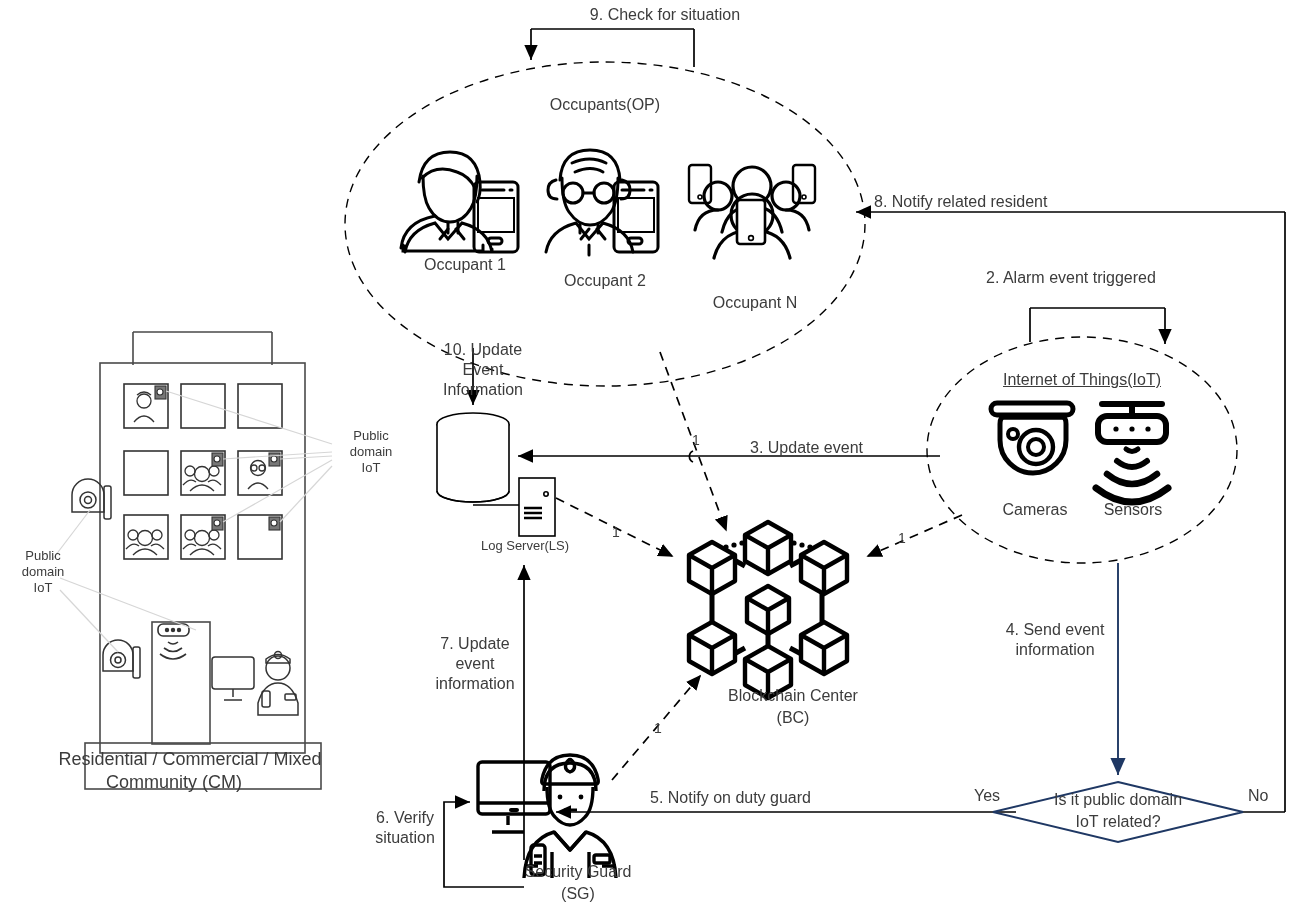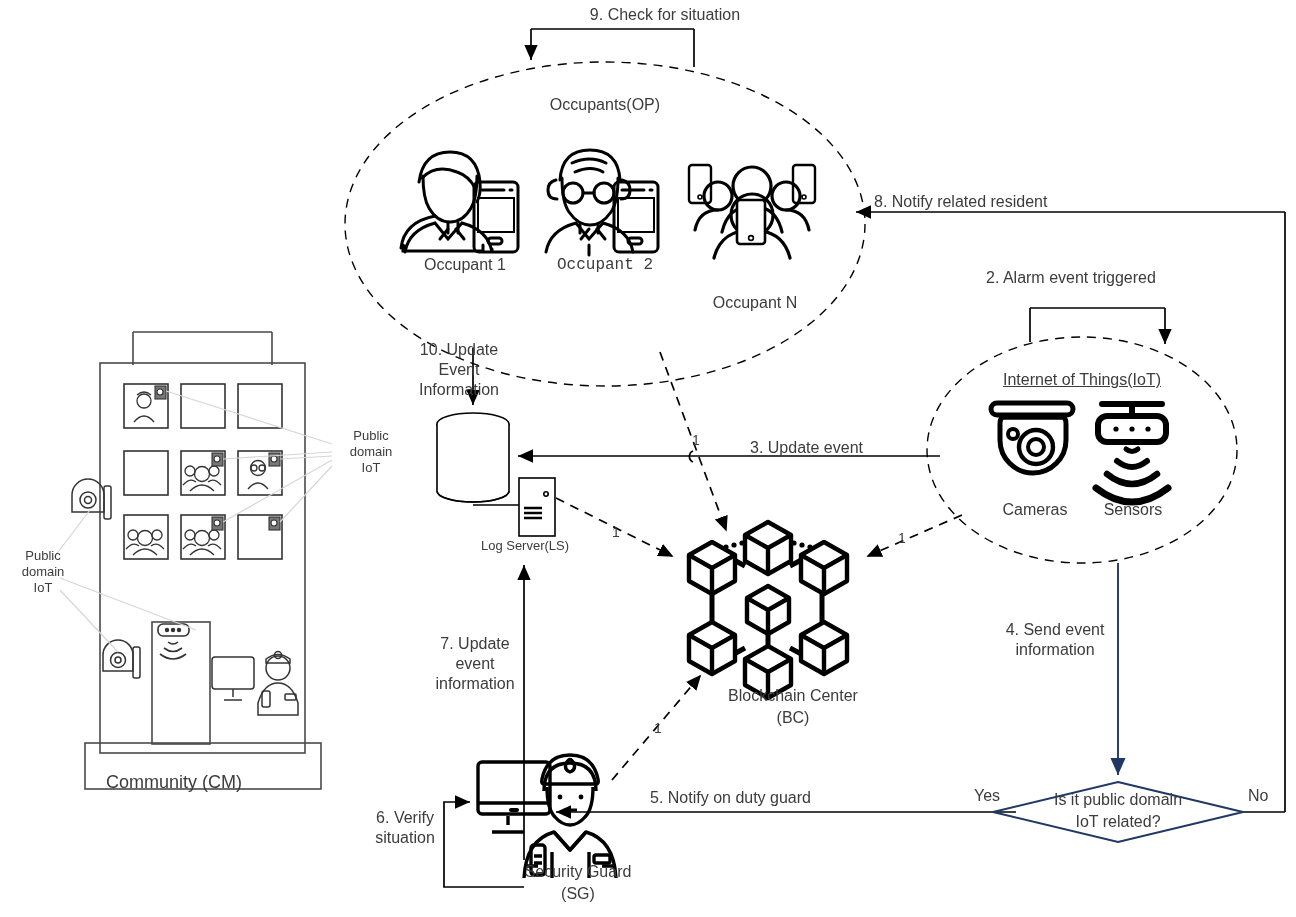--- a/index.html
+++ b/index.html
@@ -379,34 +379,34 @@
     <g fill="none" stroke="#000" stroke-width="1.7">
       <path d="M693,462 a6,6 0 0 1 0,-11"></path>
     </g>
   </svg>
 
   <div class="lbl c" style="left:540px;top:5px;width:250px;">9. Check for situation</div>
 
   <div class="lbl c" style="left:505px;top:95px;width:200px;">Occupants(OP)</div>
 
   <div class="lbl c" style="left:400px;top:255px;width:130px;">Occupant 1</div>
-  <div class="lbl c" style="left:540px;top:255px;width:130px;font-family:Liberation Mono, monospace;">Occupant 2</div>
+  <div class="lbl c" style="left:540px;top:271px;width:130px;">Occupant 2</div>
   <div class="lbl c" style="left:690px;top:255px;width:130px;margin-top:38px;">Occupant N</div>
 
   <div class="lbl" style="left:874px;top:192px;">8. Notify related resident</div>
 
   <div class="lbl" style="left:986px;top:268px;">2. Alarm event triggered</div>
 
   <div class="lbl c" style="left:982px;top:370px;width:200px;text-decoration:underline;">Internet of Things(IoT)</div>
   <div class="lbl c" style="left:975px;top:500px;width:120px;">Cameras</div>
   <div class="lbl c" style="left:1078px;top:500px;width:110px;">Sensors</div>
 
   <div class="lbl" style="left:750px;top:438px;">3. Update event</div>
 
-  <div class="lbl c" style="left:364px;top:340px;width:190px;white-space:pre-line;">10. Update
+  <div class="lbl c" style="left:388px;top:340px;width:190px;white-space:pre-line;">10. Update
 Event
 Information</div>
 
   <div class="lbl sm c" style="left:445px;top:538px;width:160px;">Log Server(LS)</div>
 
   <div class="lbl c" style="left:698px;top:686px;width:190px;">Blockchain Center</div>
   <div class="lbl c" style="left:698px;top:708px;width:190px;">(BC)</div>
 
   <div class="lbl c" style="left:400px;top:634px;width:150px;white-space:pre-line;">7. Update
 event
@@ -421,20 +421,21 @@
   <div class="lbl" style="left:650px;top:788px;">5. Notify on duty guard</div>
 
   <div class="lbl c" style="left:985px;top:620px;width:140px;white-space:pre-line;">4. Send event
 information</div>
 
   <div class="lbl" style="left:974px;top:786px;">Yes</div>
   <div class="lbl" style="left:1248px;top:786px;">No</div>
   <div class="lbl c" style="left:1028px;top:790px;width:180px;text-align:center;">Is it public domain</div>
   <div class="lbl c" style="left:1028px;top:812px;width:180px;">IoT related?</div>
 
+  <div class="lbl big c" style="left:30px;top:748px;width:320px;">Residential / Commercial / Mixed</div>
   <div class="lbl big c" style="left:14px;top:771px;width:320px;">Community (CM)</div>
 
   <div class="lbl sm c" style="left:336px;top:428px;width:70px;white-space:pre-line;">Public
 domain
 IoT</div>
   <div class="lbl sm c" style="left:8px;top:548px;width:70px;white-space:pre-line;">Public
 domain
 IoT</div>
 
   <div class="lbl num" style="left:692px;top:430px;">1</div>

